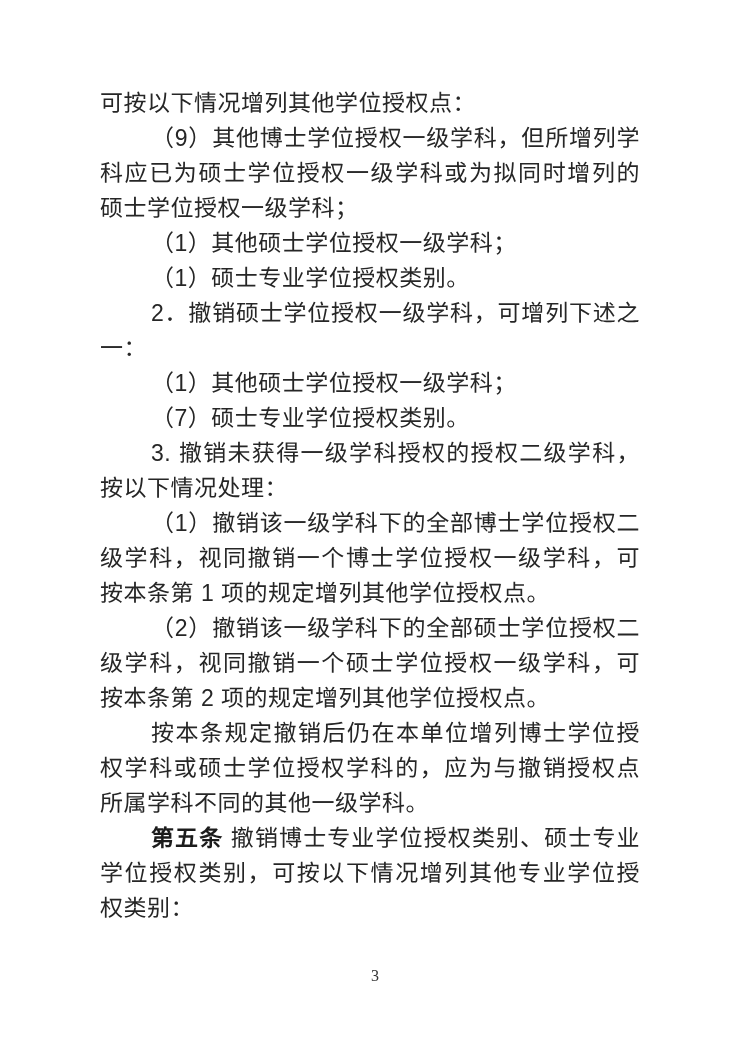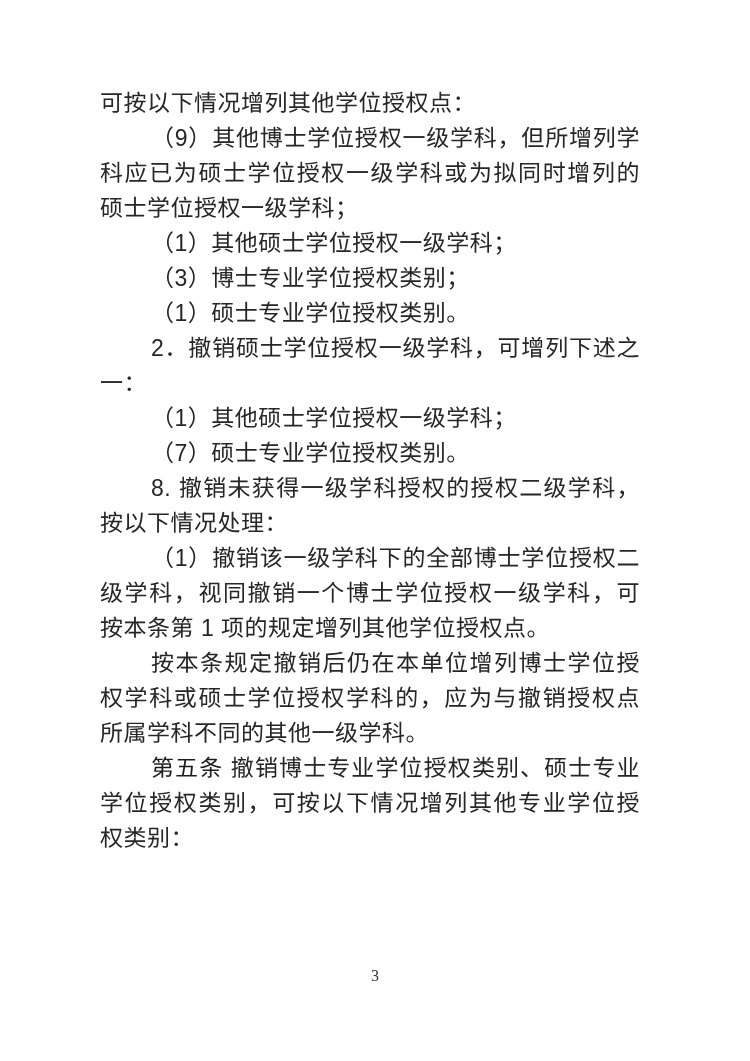--- a/index.html
+++ b/index.html
@@ -28,21 +28,21 @@
     letter-spacing: 0.5px;
   }
   .doc-body p.para {
     margin: 0;
     padding: 0;
   }
   .doc-body p.para.indent {
     text-indent: 51px;
   }
   .doc-body b.article-no {
-    font-weight: normal;
+    font-weight: bold;
     color: #1c1c1c;
   }
   .footer {
     position: absolute;
     left: 0;
     top: 966px;
     width: 750px;
     text-align: center;
     color: #333333;
     font-size: 16px;
@@ -51,24 +51,24 @@
   }
 </style>
 </head>
 <body>
 
 <div class="page">
   <div class="doc-body">
       <p class="para">可按以下情况增列其他学位授权点：</p>
       <p class="para indent">（9）其他博士学位授权一级学科，但所增列学科应已为硕士学位授权一级学科或为拟同时增列的硕士学位授权一级学科；</p>
       <p class="para indent">（1）其他硕士学位授权一级学科；</p>
-      <p class="para indent">（3）博士专业学位授权类别；</p>
       <p class="para indent">（1）硕士专业学位授权类别。</p>
       <p class="para indent">2．撤销硕士学位授权一级学科，可增列下述之一：</p>
       <p class="para indent">（1）其他硕士学位授权一级学科；</p>
       <p class="para indent">（7）硕士专业学位授权类别。</p>
-      <p class="para indent">8. 撤销未获得一级学科授权的授权二级学科，按以下情况处理：</p>
+      <p class="para indent">3. 撤销未获得一级学科授权的授权二级学科，按以下情况处理：</p>
       <p class="para indent">（1）撤销该一级学科下的全部博士学位授权二级学科，视同撤销一个博士学位授权一级学科，可按本条第 1 项的规定增列其他学位授权点。</p>
+      <p class="para indent">（2）撤销该一级学科下的全部硕士学位授权二级学科，视同撤销一个硕士学位授权一级学科，可按本条第 2 项的规定增列其他学位授权点。</p>
       <p class="para indent">按本条规定撤销后仍在本单位增列博士学位授权学科或硕士学位授权学科的，应为与撤销授权点所属学科不同的其他一级学科。</p>
       <p class="para indent"><b class="article-no">第五条</b> 撤销博士专业学位授权类别、硕士专业学位授权类别，可按以下情况增列其他专业学位授权类别：</p>
     </div>
   <div class="footer">3</div>
 </div>
 
 </body></html>

